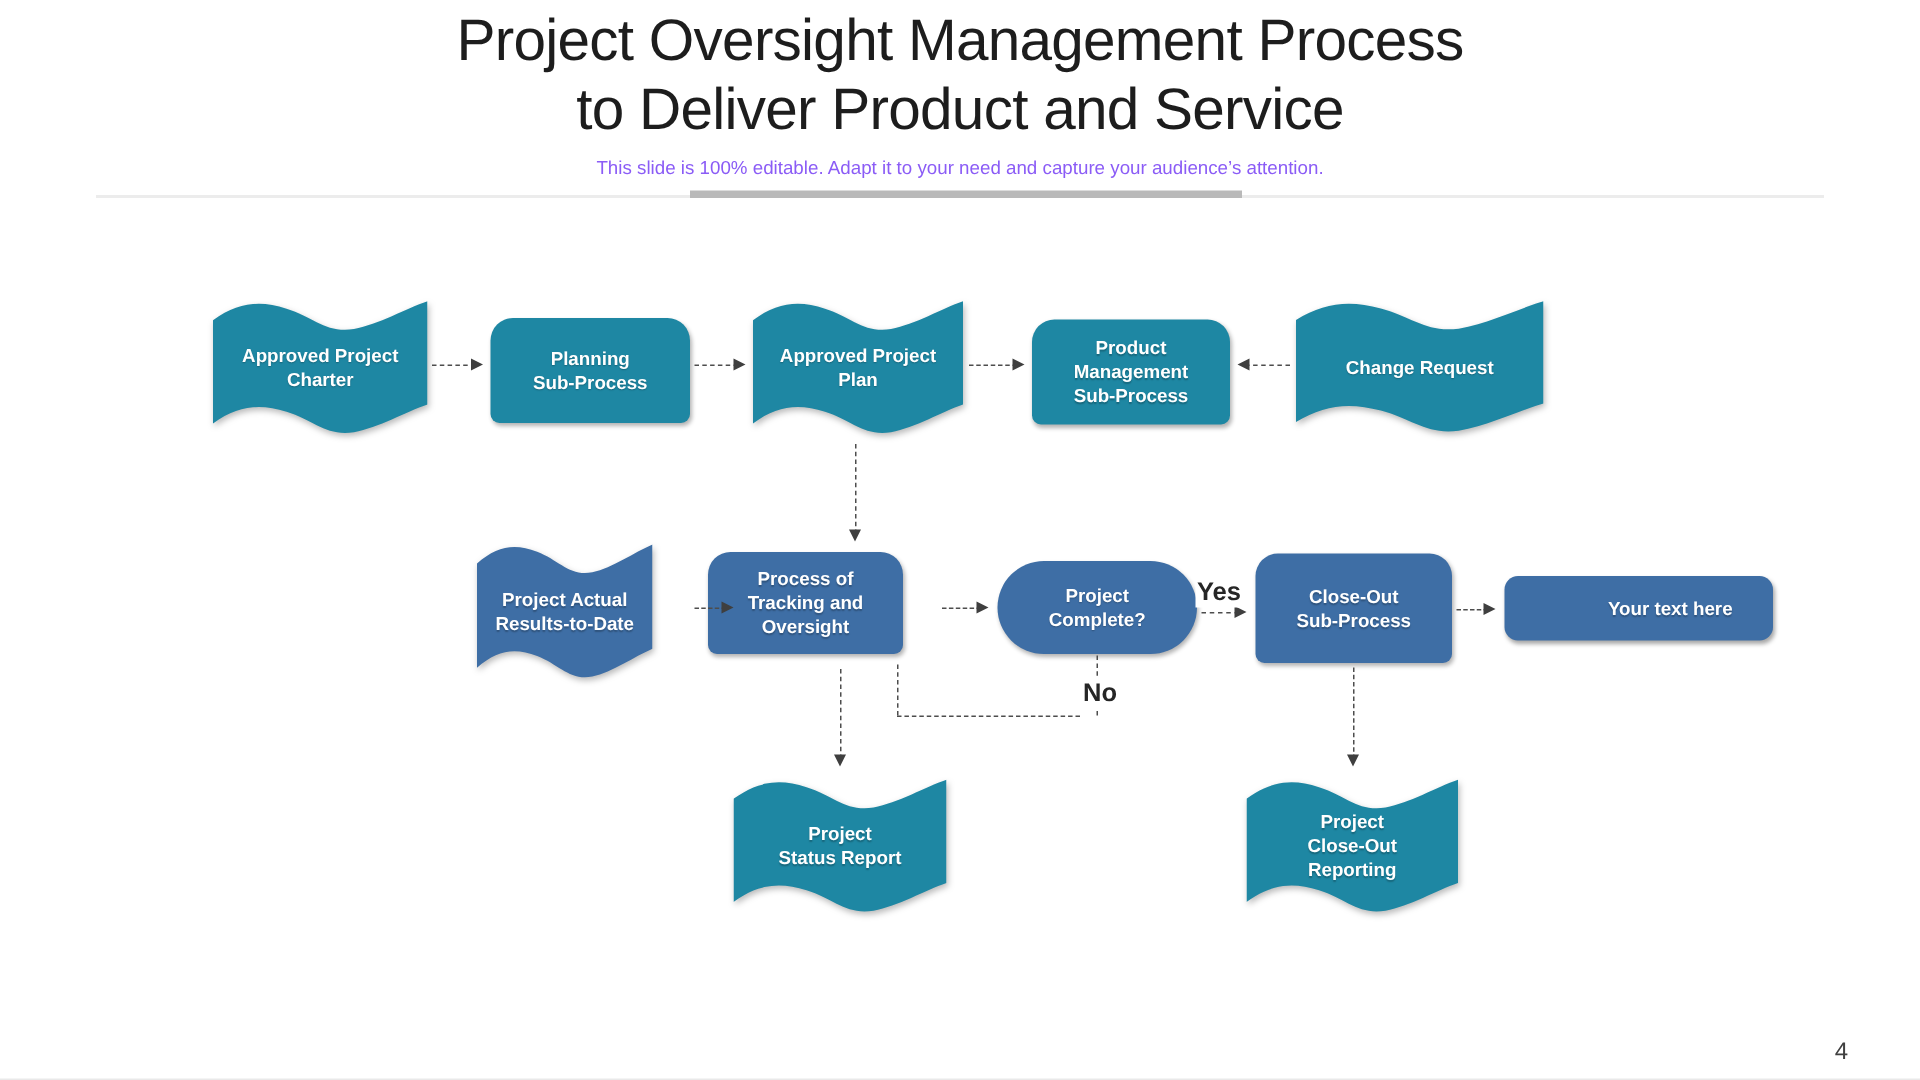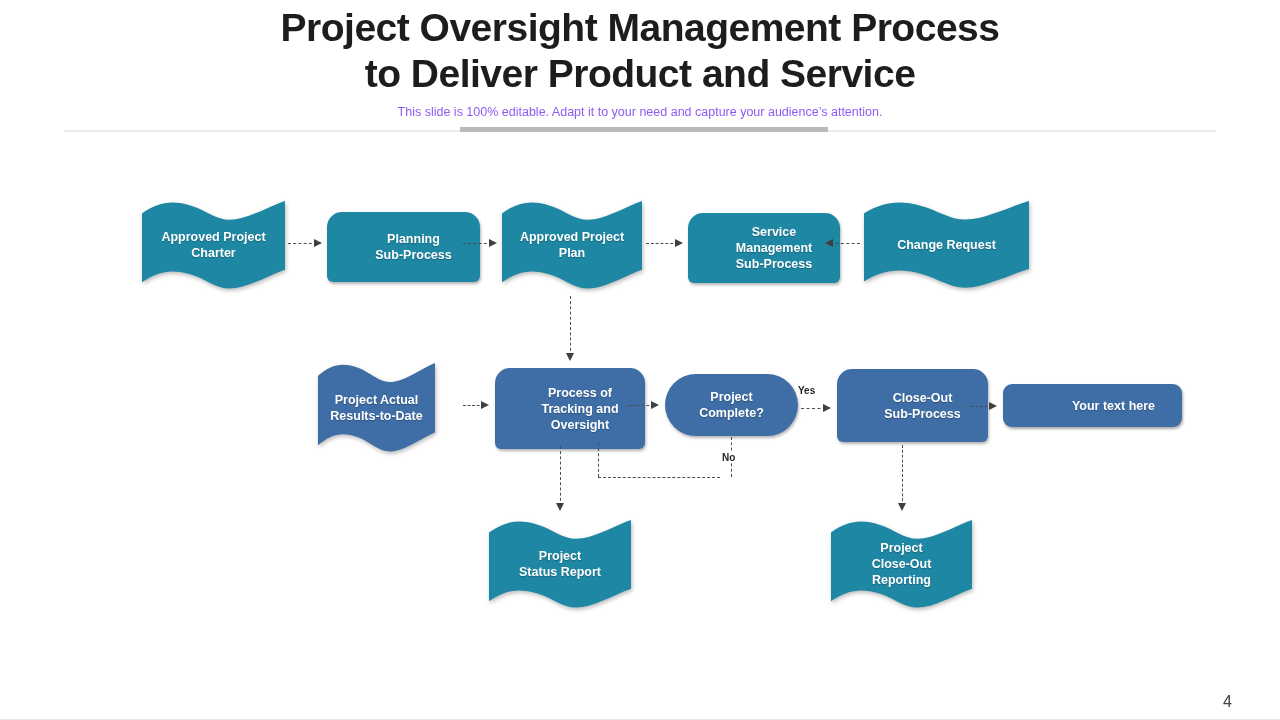--- a/index.html
+++ b/index.html
@@ -2,55 +2,55 @@
 <html style="--teal: #1E87A3; --blue: #3E6EA5; --connector: #4D4D4D; --arrowhead: #3F3F3F; --title-text: #1D1D1D; --subtitle-text: #6A6A6A; --shape-label-text: #FFFFFF; --accent-bar: #B9B9B9;"><head>
 <meta charset="utf-8">
 <style>
   html,body{margin:0;padding:0;}
   body{
     width:1280px;height:720px;position:relative;overflow:hidden;
     background:#ffffff;font-family:"Liberation Sans",sans-serif;
   }
   .title{
     position:absolute;top:5px;left:0;width:100%;text-align:center;
-    font-size:39px;font-weight:700;color:#1d1d1d;line-height:46px;
+    font-size:39px;font-weight:400;color:#1d1d1d;line-height:46px;
     white-space:pre-line;letter-spacing:-0.5px;
   }
   .subtitle{
     position:absolute;top:105px;left:0;width:100%;text-align:center;
     font-size:12.5px;color:#8b5cf6;
   }
   .rule{position:absolute;top:130px;left:64px;width:1152px;height:2px;background:#ececec;}
   .rule-accent{position:absolute;top:127px;left:460px;width:368px;height:5px;background:#b9b9b9;}
 
   .node{position:absolute;display:flex;align-items:center;justify-content:center;}
   .node .lbl{
     position:relative;z-index:2;color:#fff;font-weight:700;font-size:12.5px;
     line-height:16px;text-align:center;white-space:pre-line;
     text-shadow:0 1px 1px rgba(0,0,0,.25);
   }
   .teal{color:var(--teal,#1E87A3);}
   .blue{color:var(--blue,#3E6EA5);}
   .wave svg{position:absolute;left:0;top:0;width:100%;height:100%;filter:drop-shadow(1px 2px 2px rgba(0,0,0,.28));}
-  .box{border-radius:15px 15px 6px 6px;box-shadow:1px 2px 3px rgba(0,0,0,.30);padding-left:20px;}
+  .box{border-radius:15px 15px 6px 6px;box-shadow:1px 2px 3px rgba(0,0,0,.30);}
   .box.teal{background:var(--teal,#1E87A3);}
   .box.blue{background:var(--blue,#3E6EA5);}
   .stadium{border-radius:31px;box-shadow:1px 2px 3px rgba(0,0,0,.30);background:var(--blue,#3E6EA5);}
   .rounded{border-radius:9px;box-shadow:1px 2px 3px rgba(0,0,0,.35);background:var(--blue,#3E6EA5);padding-left:42px;}
 
   .dash-h{position:absolute;height:0;border-top:1.5px dashed var(--connector,#4d4d4d);}
   .dash-v{position:absolute;width:0;border-left:1.5px dashed var(--connector,#4d4d4d);}
   .head-r::after{content:"";position:absolute;right:-9px;top:-5.5px;width:0;height:0;
     border:4.5px solid transparent;border-left:8px solid var(--arrowhead,#3f3f3f);}
   .head-l::before{content:"";position:absolute;left:-9px;top:-5.5px;width:0;height:0;
     border:4.5px solid transparent;border-right:8px solid var(--arrowhead,#3f3f3f);}
   .head-d::after{content:"";position:absolute;left:-5.5px;bottom:-9px;width:0;height:0;
     border:4.5px solid transparent;border-top:8px solid var(--arrowhead,#3f3f3f);}
 
-  .edge-label{position:absolute;z-index:3;font-size:10px;font-weight:700;color:#262626;background:#fff;padding:0 1px;}
+  .edge-label{position:absolute;z-index:3;font-size:17px;font-weight:700;color:#262626;background:#fff;padding:0 1px;}
   .page-num{position:absolute;right:48px;bottom:9px;font-size:16px;color:#404040;}
   .bottom-line{position:absolute;left:0;bottom:0;width:100%;height:1px;background:#e9e9e9;}
 </style>
 </head>
 <body>
 
 <div class="title">Project Oversight Management Process
 to Deliver Product and Service</div>
 <div class="subtitle">This slide is 100% editable. Adapt it to your need and capture your audience’s attention.</div>
 <div class="rule"></div>
@@ -71,41 +71,41 @@
 
 <div class="node wave teal" style="left:502px;top:198px;width:140px;height:94px">
   <svg viewBox="0 0 140 97" preserveAspectRatio="none">
       <path fill="currentColor" d="M0,16 C16,4 30,2 48,8 C66,14 74,25 92,22 C108,19 126,8 140,3 L140,74 C126,79 108,90 92,93 C74,96 66,85 48,79 C30,73 16,75 0,87 Z"></path>
     </svg>
   <div class="lbl">Approved Project
 Plan</div>
 </div>
 
 <div class="node box teal" style="left:688px;top:213px;width:132px;height:70px">
-  <div class="lbl">Service
+  <div class="lbl">Product
 Management
 Sub-Process</div>
 </div>
 
 <div class="node wave teal" style="left:864px;top:198px;width:165px;height:93px">
   <svg viewBox="0 0 140 97" preserveAspectRatio="none">
       <path fill="currentColor" d="M0,16 C16,4 30,2 48,8 C66,14 74,25 92,22 C108,19 126,8 140,3 L140,74 C126,79 108,90 92,93 C74,96 66,85 48,79 C30,73 16,75 0,87 Z"></path>
     </svg>
   <div class="lbl">Change Request</div>
 </div>
 
 <div class="node wave blue" style="left:318px;top:360px;width:117px;height:95px">
   <svg viewBox="0 0 140 97" preserveAspectRatio="none">
       <path fill="currentColor" d="M0,16 C16,4 30,2 48,8 C66,14 74,25 92,22 C108,19 126,8 140,3 L140,74 C126,79 108,90 92,93 C74,96 66,85 48,79 C30,73 16,75 0,87 Z"></path>
     </svg>
   <div class="lbl">Project Actual
 Results-to-Date</div>
 </div>
 
-<div class="node box blue" style="left:495px;top:368px;width:130px;height:81px">
+<div class="node box blue" style="left:472px;top:368px;width:130px;height:68px">
   <div class="lbl">Process of
 Tracking and
 Oversight</div>
 </div>
 
 <div class="node stadium" style="left:665px;top:374px;width:133px;height:62px">
   <div class="lbl">Project
 Complete?</div>
 </div>
 

